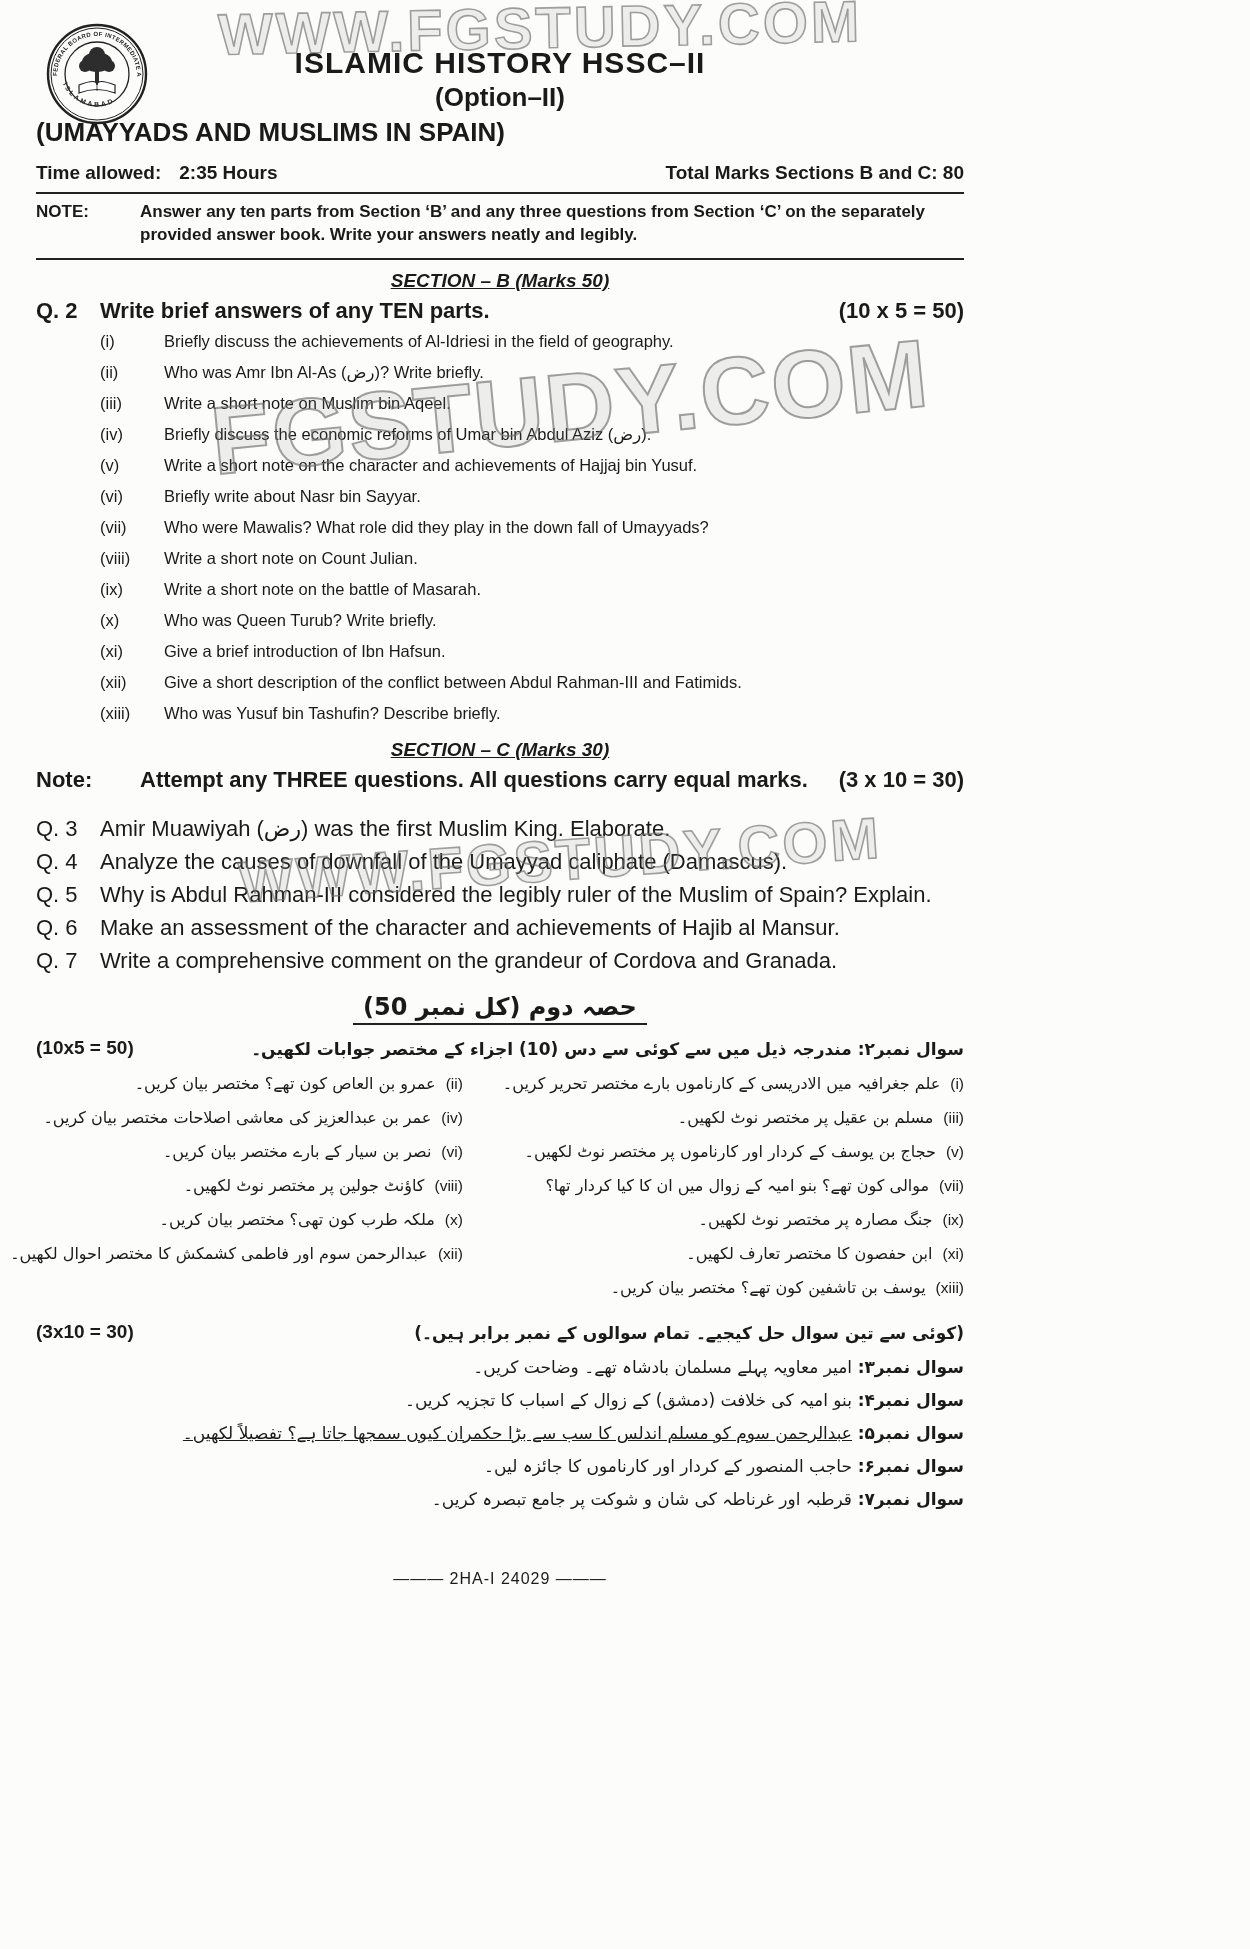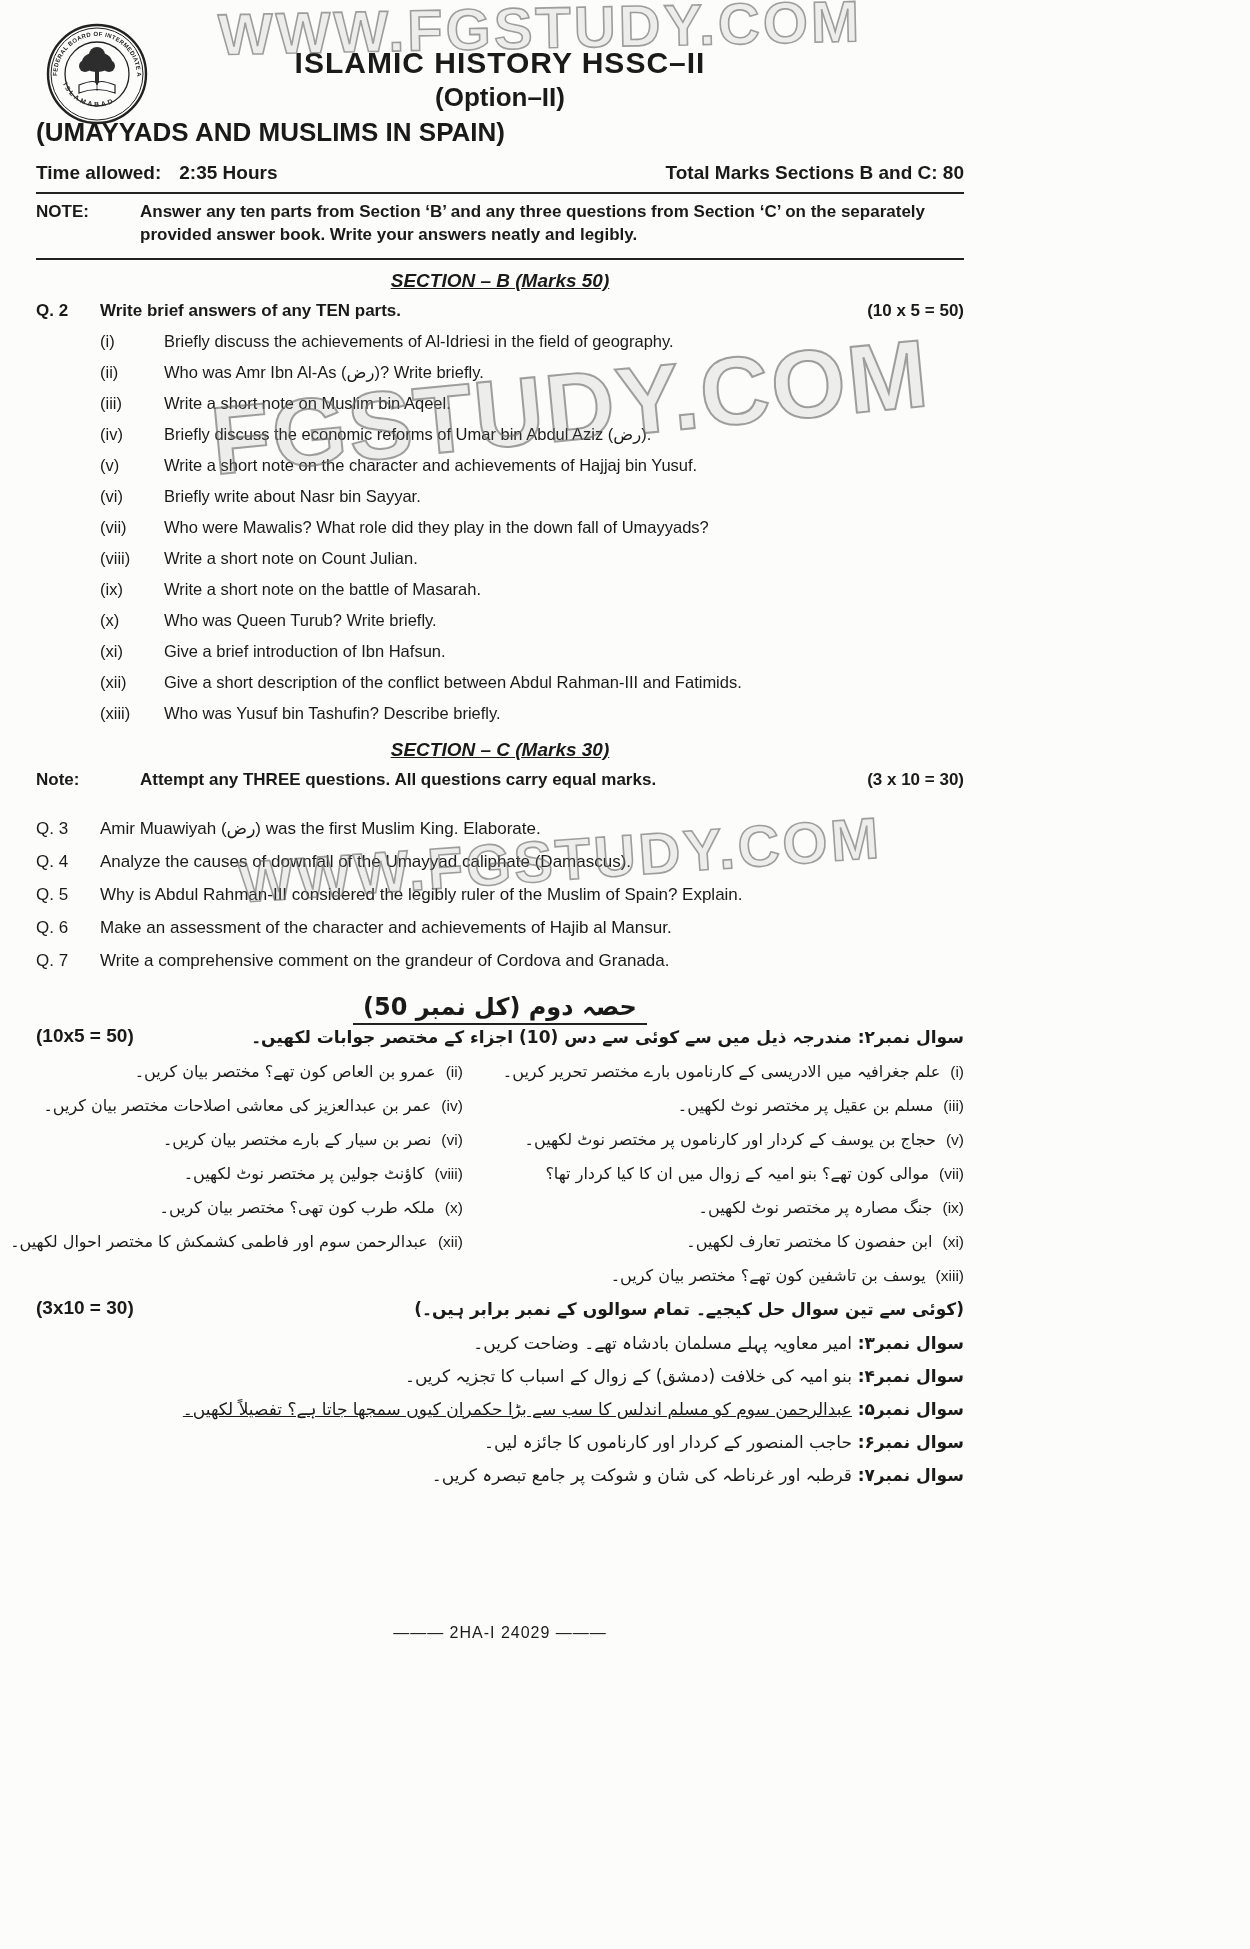--- a/index.html
+++ b/index.html
@@ -35,63 +35,63 @@
 
   hr.rule { border:none; border-top:2px solid #222; margin-top:8px; }
 
   .note-row  { display:flex; padding:6px 0 4px; font-weight:bold; font-size:17px; line-height:23px; }
   .note-label{ flex:none; width:78px; }
   .note-text { flex:1; padding-left:26px; }
 
   .sec-heading { text-align:center; font-size:19px; font-weight:bold; font-style:italic;
                  text-decoration:underline; margin-top:10px; }
 
-  .q-row  { display:flex; margin-top:7px; font-size:17px; line-height:24px; }
+  .q-row  { display:flex; margin-top:7px; font-size:22px; line-height:24px; }
   .q-num  { flex:none; width:64px; font-weight:bold; }
   .q-text { flex:1; }
   .bold   { font-weight:bold; }
   .q-marks{ flex:none; font-weight:bold; white-space:nowrap; }
   .note-c .q-num { width:104px; }
 
   .parts { margin-top:3px; }
   .part-row  { display:flex; font-size:16.5px; line-height:31px; }
   .part-num  { flex:none; width:64px; margin-left:64px; }
   .part-text { flex:1; }
 
   .cqs { margin-top:20px; }
   .cq  { margin-top:0; line-height:33px; }
   .cq .q-num { font-weight:normal; }
 
   
   .u-heading { margin-top:16px; text-align:center; direction:rtl;
                font-family:"DejaVu Sans", sans-serif; font-size:24px; font-weight:bold; }
   .u-heading span { border-bottom:2px solid #222; padding:0 10px 2px;text-align:right; }
 
-  .u-intro-row { display:flex; justify-content:space-between; align-items:flex-end; margin-top:4px; }
+  .u-intro-row { display:flex; justify-content:space-between; align-items:flex-end; margin-top:16px; }
   .marks-left  { font-size:19px; font-weight:bold; white-space:nowrap; }
   .u-intro     { direction:rtl; font-family:"DejaVu Sans", sans-serif; font-size:17px; font-weight:bold; }
 
   .u-rows { margin-top:8px; }
   .u-row  { display:flex; direction:rtl; justify-content:space-between;
             line-height:34px; font-size:16px; }
   .u-cell { display:flex; direction:rtl; gap:10px; align-items:baseline;
             white-space:nowrap; justify-content:flex-start; overflow:visible; }
   .u-col-r { width:51%; flex:none; }
   .u-col-l { width:46%; flex:none; }
   .u-num  { flex:none; direction:ltr; font-family:"Liberation Sans", sans-serif; font-size:15.5px; }
   .u-text { font-family:"DejaVu Sans", sans-serif; }
 
   .uc-qs { margin-top:8px; }
   .uc-q  { display:flex; direction:rtl; gap:16px; font-size:17px; line-height:33px; }
   .uc-num { flex:none; width:96px; font-weight:bold; white-space:nowrap;
             font-family:"DejaVu Sans", sans-serif; }
   .uc-text { font-family:"DejaVu Sans", sans-serif; }
   .underline-text { text-decoration:underline; }
 
-  .footer { position:absolute; left:36px; width:928px; top:1624px; z-index:1;
+  .footer { position:absolute; left:36px; width:928px; top:1570px; z-index:1;
             text-align:center; font-size:16px; letter-spacing:1px; }
 </style>
 </head>
 <body>
 
 <div class="page">
 
   <div class="wm wm-top">WWW.FGSTUDY.COM</div>
   <div class="wm wm-mid">FGSTUDY.COM</div>
   <div class="wm wm-low">WWW.FGSTUDY.COM</div>

